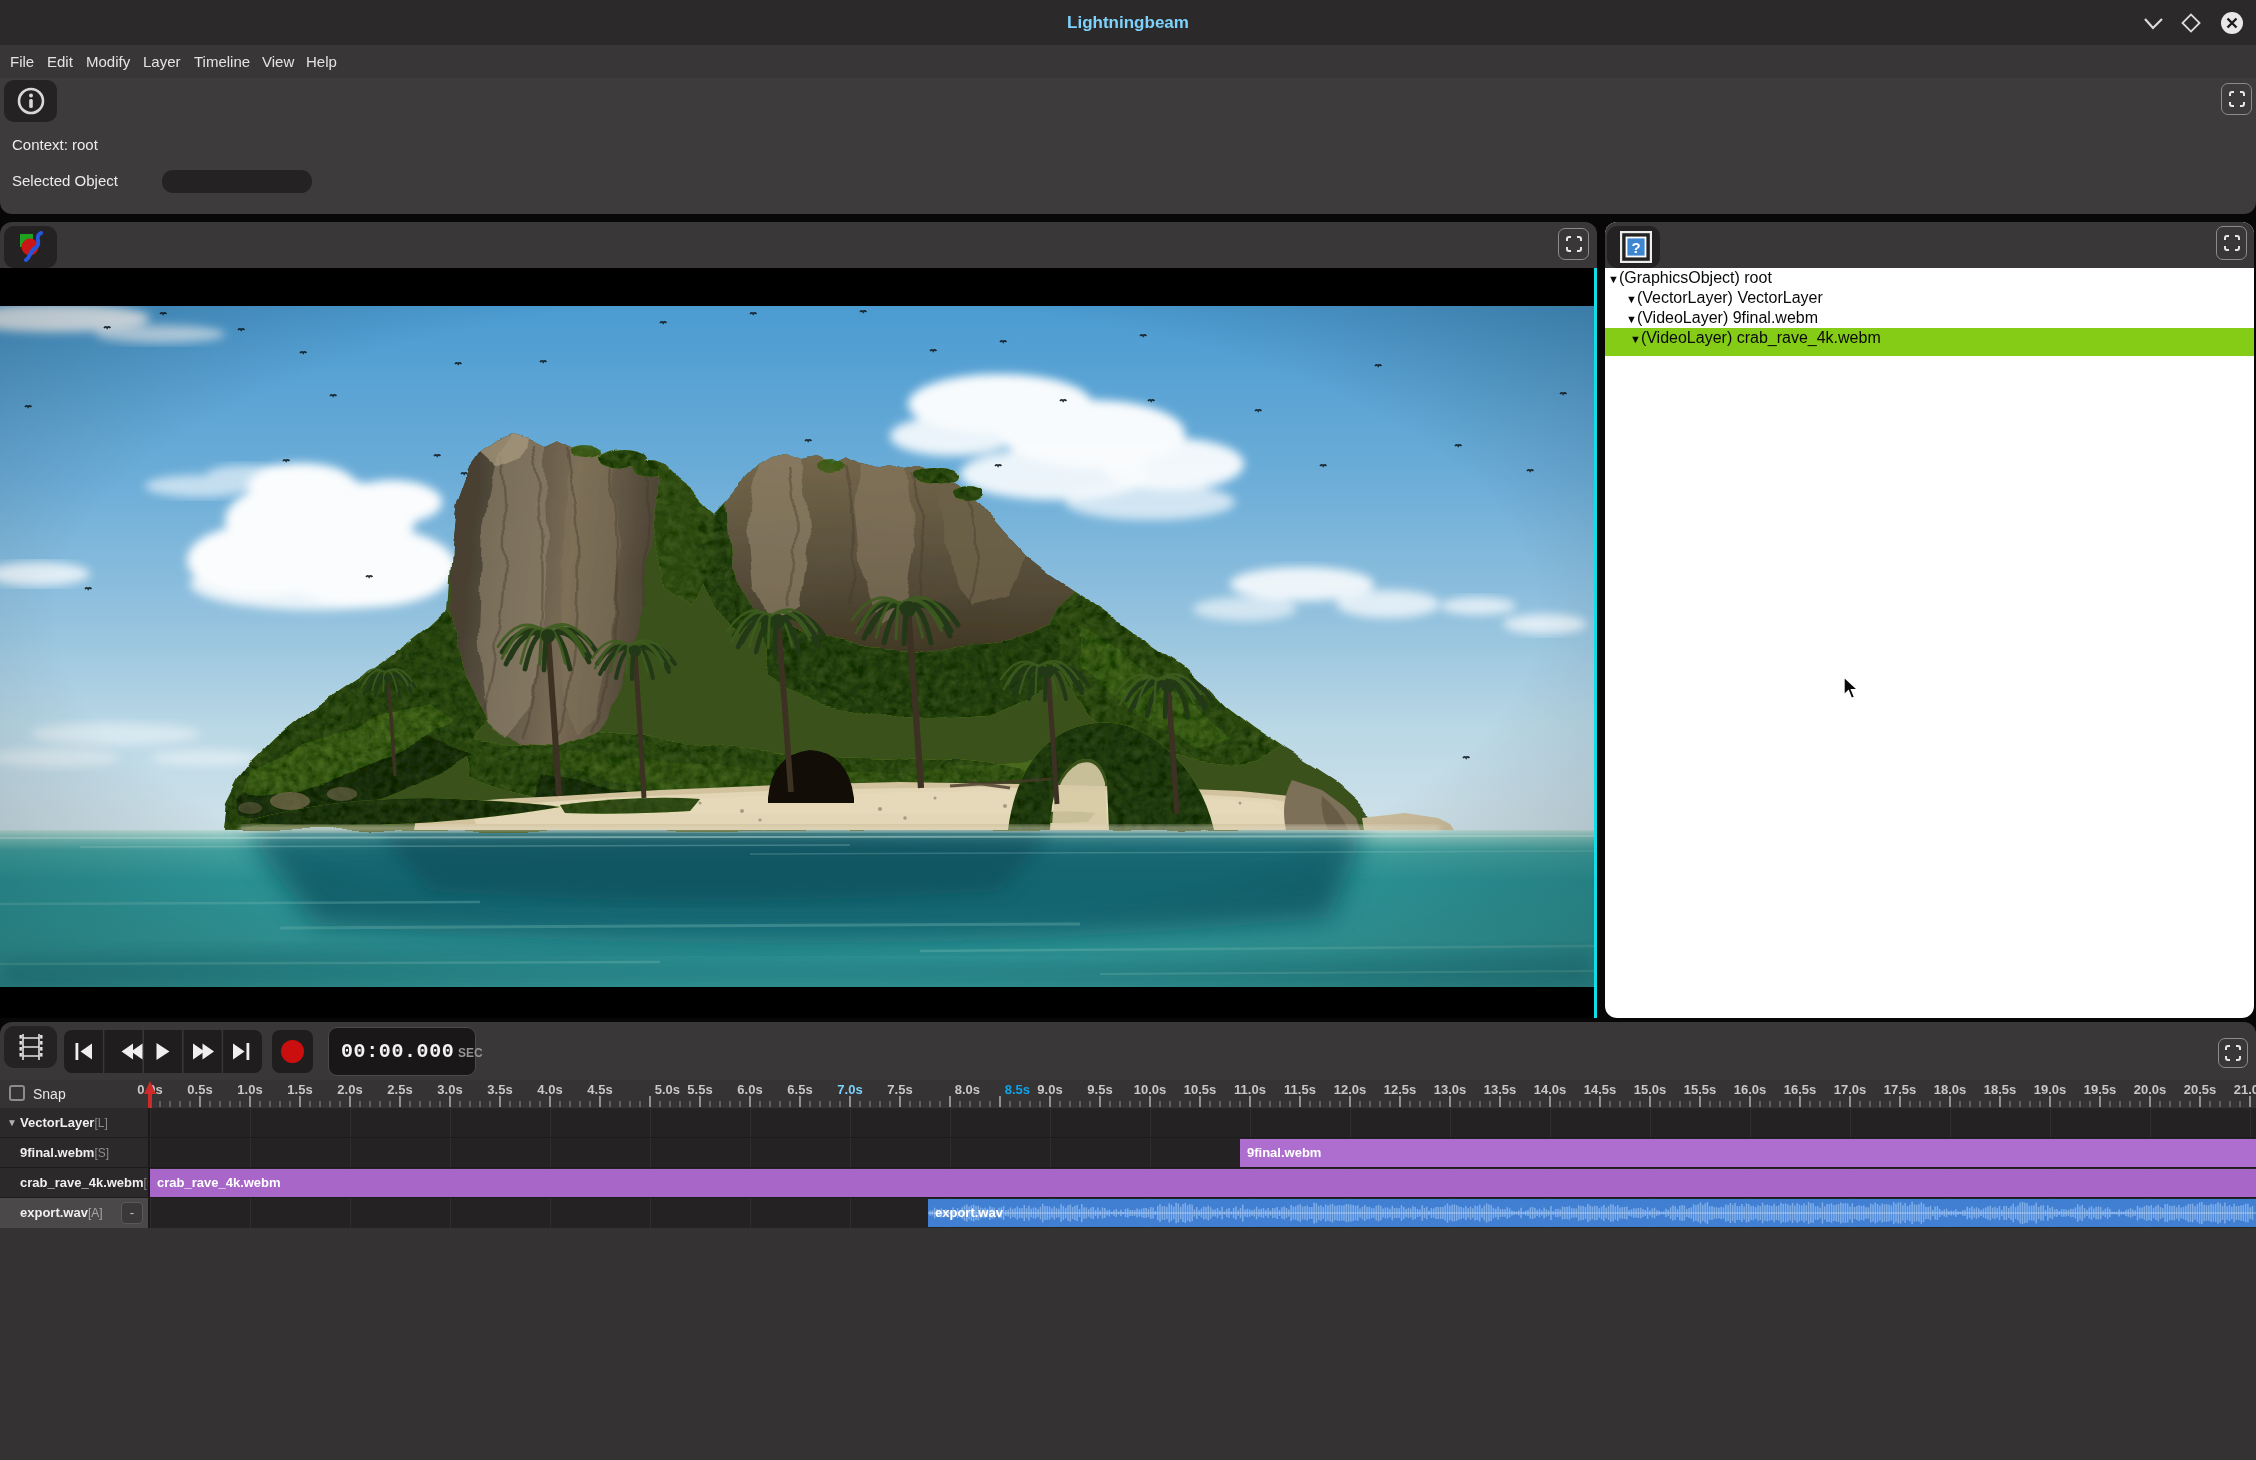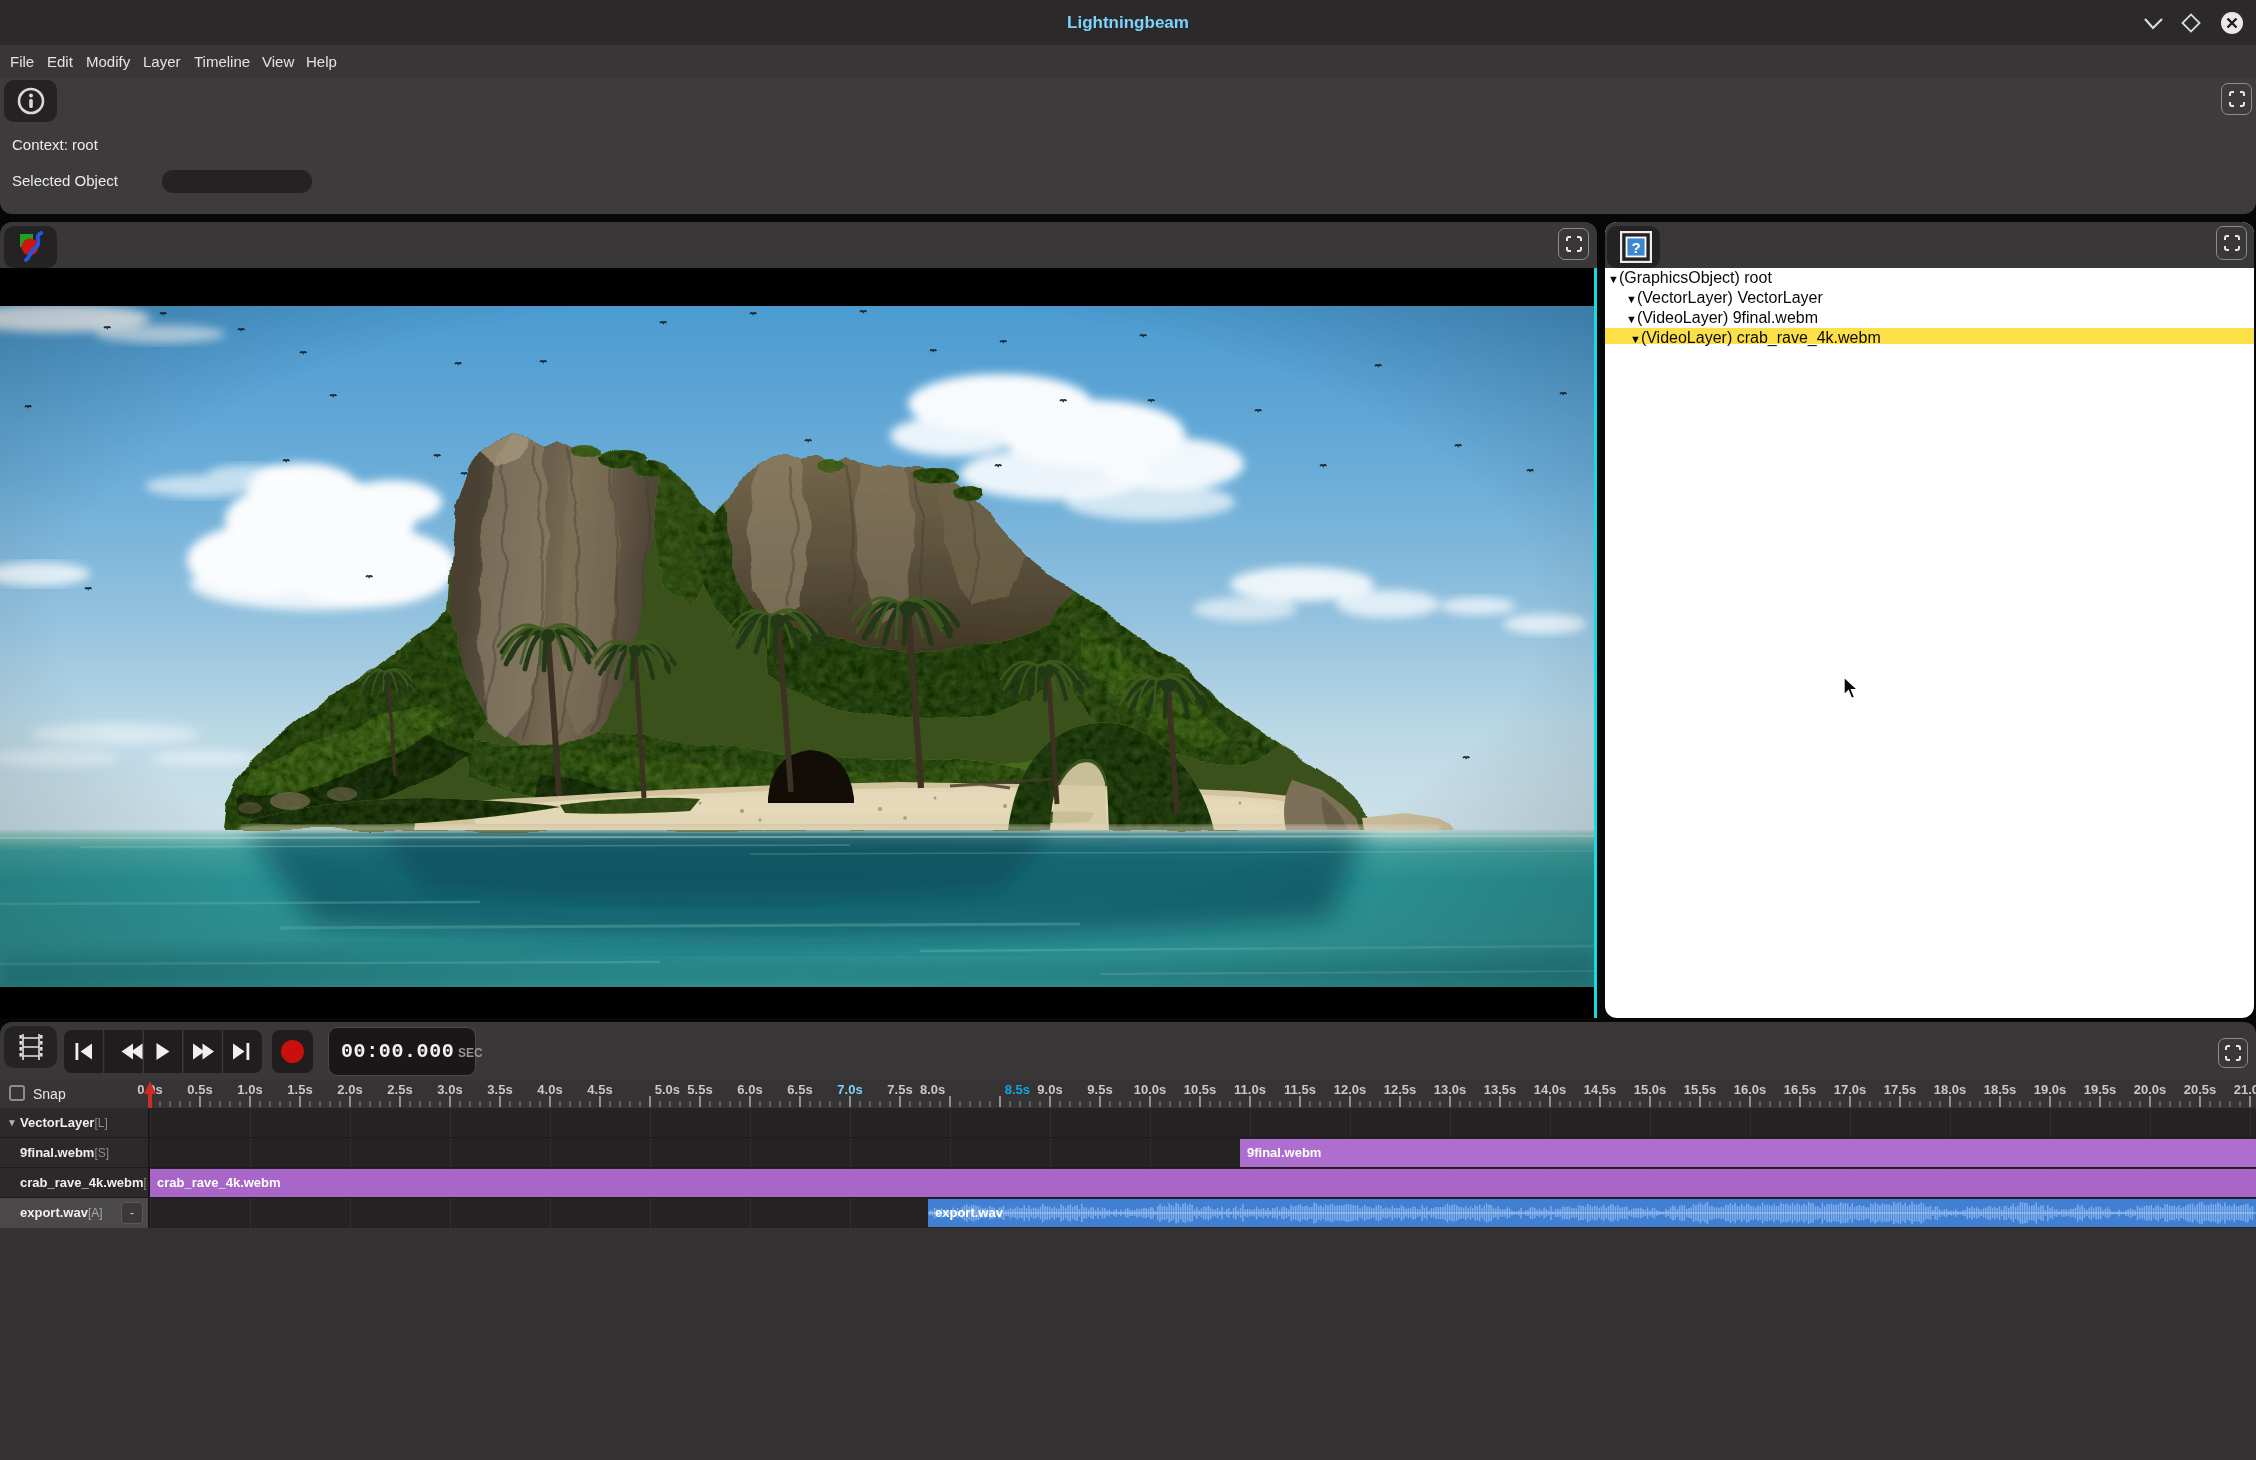--- a/index.html
+++ b/index.html
@@ -420,21 +420,21 @@
       <path d="M5,15 H3 Q1,15 1,13 V11"></path>
   </g>
 </svg>
 
 <div class="abs" style="left:1605px;top:268px;width:649px;height:20px;line-height:20px;font-size:16px;color:#090909">
   <span style="margin-left:3px;font-size:11px">▼</span>(GraphicsObject) root</div>
 <div class="abs" style="left:1605px;top:288px;width:649px;height:20px;line-height:20px;font-size:16px;color:#090909">
   <span style="margin-left:21px;font-size:11px">▼</span>(VectorLayer) VectorLayer</div>
 <div class="abs" style="left:1605px;top:308px;width:649px;height:20px;line-height:20px;font-size:16px;color:#090909">
   <span style="margin-left:21px;font-size:11px">▼</span>(VideoLayer) 9final.webm</div>
-<div class="abs" style="left:1605px;top:328px;width:649px;height:16px;line-height:20px;font-size:16px;color:#090909;background:#fde047">
+<div class="abs" style="left:1605px;top:328px;width:649px;height:28px;line-height:20px;font-size:16px;color:#090909;background:#84cc16">
   <span style="margin-left:25px;font-size:11px">▼</span>(VideoLayer) crab_rave_4k.webm</div>
 
 <svg class="abs" style="left:1840px;top:676px" width="24" height="26" viewBox="0 0 24 26">
   <path d="M4,1 L4,19 L8.4,14.8 L11.5,22.5 L14.6,21.2 L11.5,13.7 L17.5,13.4 Z" fill="#0a0a0a" stroke="#fff" stroke-width="1.4"></path>
 </svg>
 
 <div class="abs" style="left:0;top:1022px;width:2256px;height:438px;background:#393737;border-radius:12px 12px 0 0"></div>
 <div class="abs" style="left:0;top:1228px;width:2256px;height:232px;background:#343232"></div>
 
 <div class="abs" style="left:4px;top:1026px;width:53px;height:42px;background:#242222;border-radius:10px"></div>
@@ -497,21 +497,21 @@
 <div style="position:absolute;left:420px;top:1082px;width:60px;text-align:center;font-size:13px;font-weight:bold;color:#c9c7c7">3.0s</div>
 <div style="position:absolute;left:470px;top:1082px;width:60px;text-align:center;font-size:13px;font-weight:bold;color:#c9c7c7">3.5s</div>
 <div style="position:absolute;left:520px;top:1082px;width:60px;text-align:center;font-size:13px;font-weight:bold;color:#c9c7c7">4.0s</div>
 <div style="position:absolute;left:570px;top:1082px;width:60px;text-align:center;font-size:13px;font-weight:bold;color:#c9c7c7">4.5s</div>
 <div style="position:absolute;left:620px;top:1082px;width:60px;text-align:right;font-size:13px;font-weight:bold;color:#c9c7c7">5.0s</div>
 <div style="position:absolute;left:670px;top:1082px;width:60px;text-align:center;font-size:13px;font-weight:bold;color:#c9c7c7">5.5s</div>
 <div style="position:absolute;left:720px;top:1082px;width:60px;text-align:center;font-size:13px;font-weight:bold;color:#c9c7c7">6.0s</div>
 <div style="position:absolute;left:770px;top:1082px;width:60px;text-align:center;font-size:13px;font-weight:bold;color:#c9c7c7">6.5s</div>
 <div style="position:absolute;left:820px;top:1082px;width:60px;text-align:center;font-size:13px;font-weight:bold;color:#7dd3fc">7.0s</div>
 <div style="position:absolute;left:870px;top:1082px;width:60px;text-align:center;font-size:13px;font-weight:bold;color:#c9c7c7">7.5s</div>
-<div style="position:absolute;left:920px;top:1082px;width:60px;text-align:left;font-size:13px;font-weight:bold;color:#c9c7c7">8.0s</div>
+<div style="position:absolute;left:920px;top:1082px;width:60px;text-align:right;font-size:13px;font-weight:bold;color:#c9c7c7">8.0s</div>
 <div style="position:absolute;left:970px;top:1082px;width:60px;text-align:right;font-size:13px;font-weight:bold;color:#0ea5e9">8.5s</div>
 <div style="position:absolute;left:1020px;top:1082px;width:60px;text-align:center;font-size:13px;font-weight:bold;color:#c9c7c7">9.0s</div>
 <div style="position:absolute;left:1070px;top:1082px;width:60px;text-align:center;font-size:13px;font-weight:bold;color:#c9c7c7">9.5s</div>
 <div style="position:absolute;left:1120px;top:1082px;width:60px;text-align:center;font-size:13px;font-weight:bold;color:#c9c7c7">10.0s</div>
 <div style="position:absolute;left:1170px;top:1082px;width:60px;text-align:center;font-size:13px;font-weight:bold;color:#c9c7c7">10.5s</div>
 <div style="position:absolute;left:1220px;top:1082px;width:60px;text-align:center;font-size:13px;font-weight:bold;color:#c9c7c7">11.0s</div>
 <div style="position:absolute;left:1270px;top:1082px;width:60px;text-align:center;font-size:13px;font-weight:bold;color:#c9c7c7">11.5s</div>
 <div style="position:absolute;left:1320px;top:1082px;width:60px;text-align:center;font-size:13px;font-weight:bold;color:#c9c7c7">12.0s</div>
 <div style="position:absolute;left:1370px;top:1082px;width:60px;text-align:center;font-size:13px;font-weight:bold;color:#c9c7c7">12.5s</div>
 <div style="position:absolute;left:1420px;top:1082px;width:60px;text-align:center;font-size:13px;font-weight:bold;color:#c9c7c7">13.0s</div>

